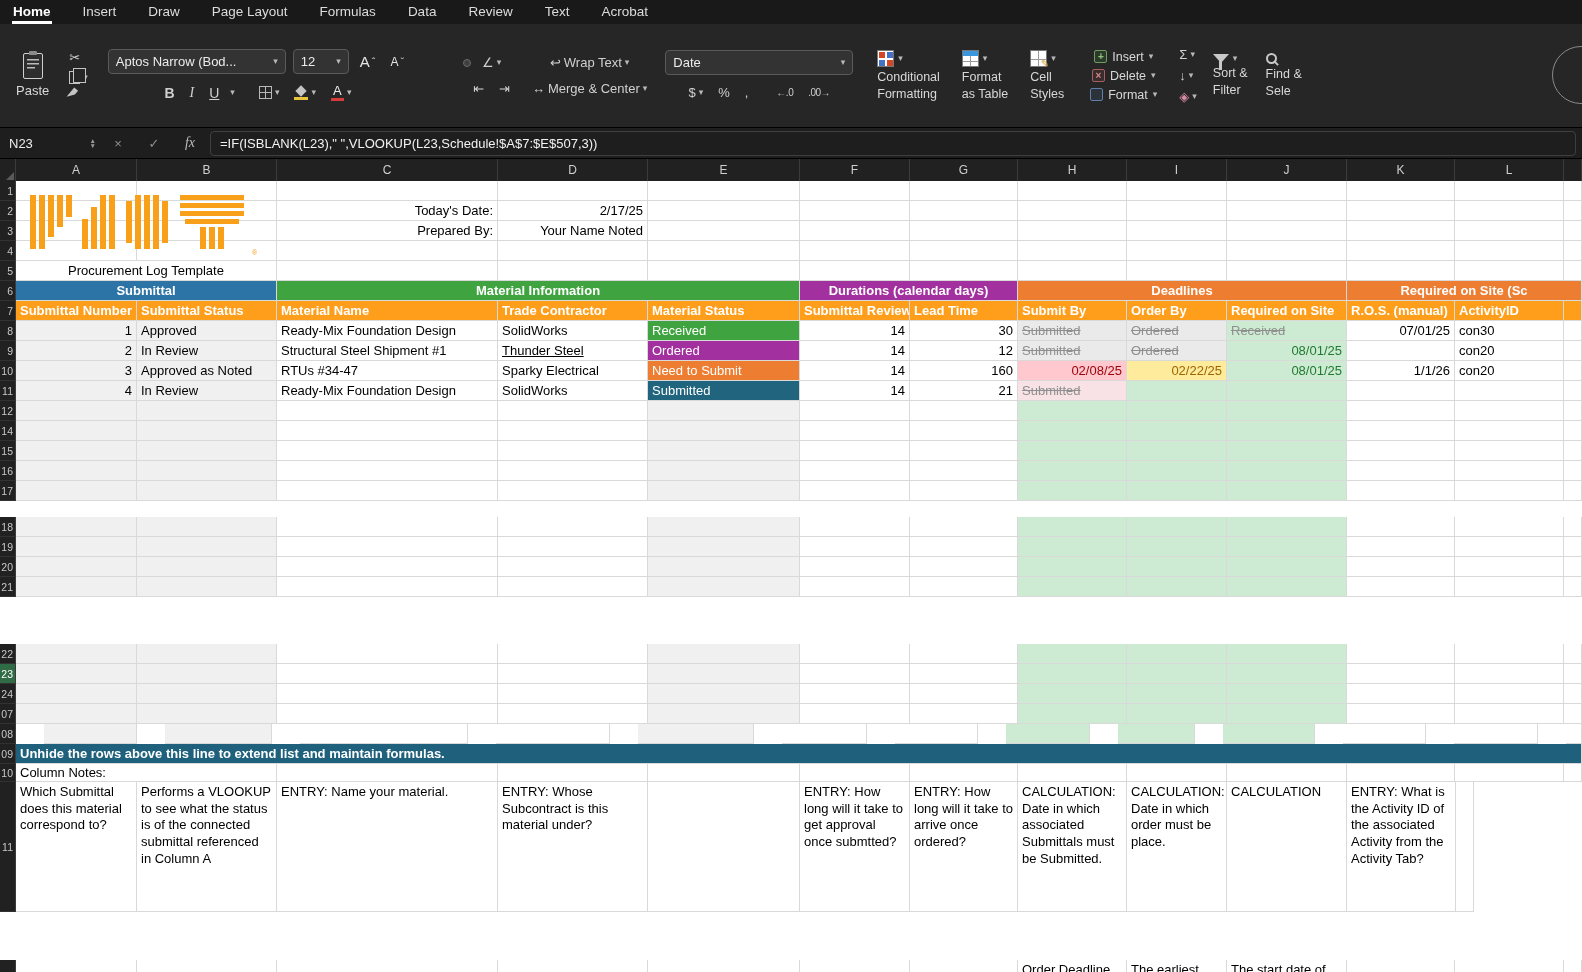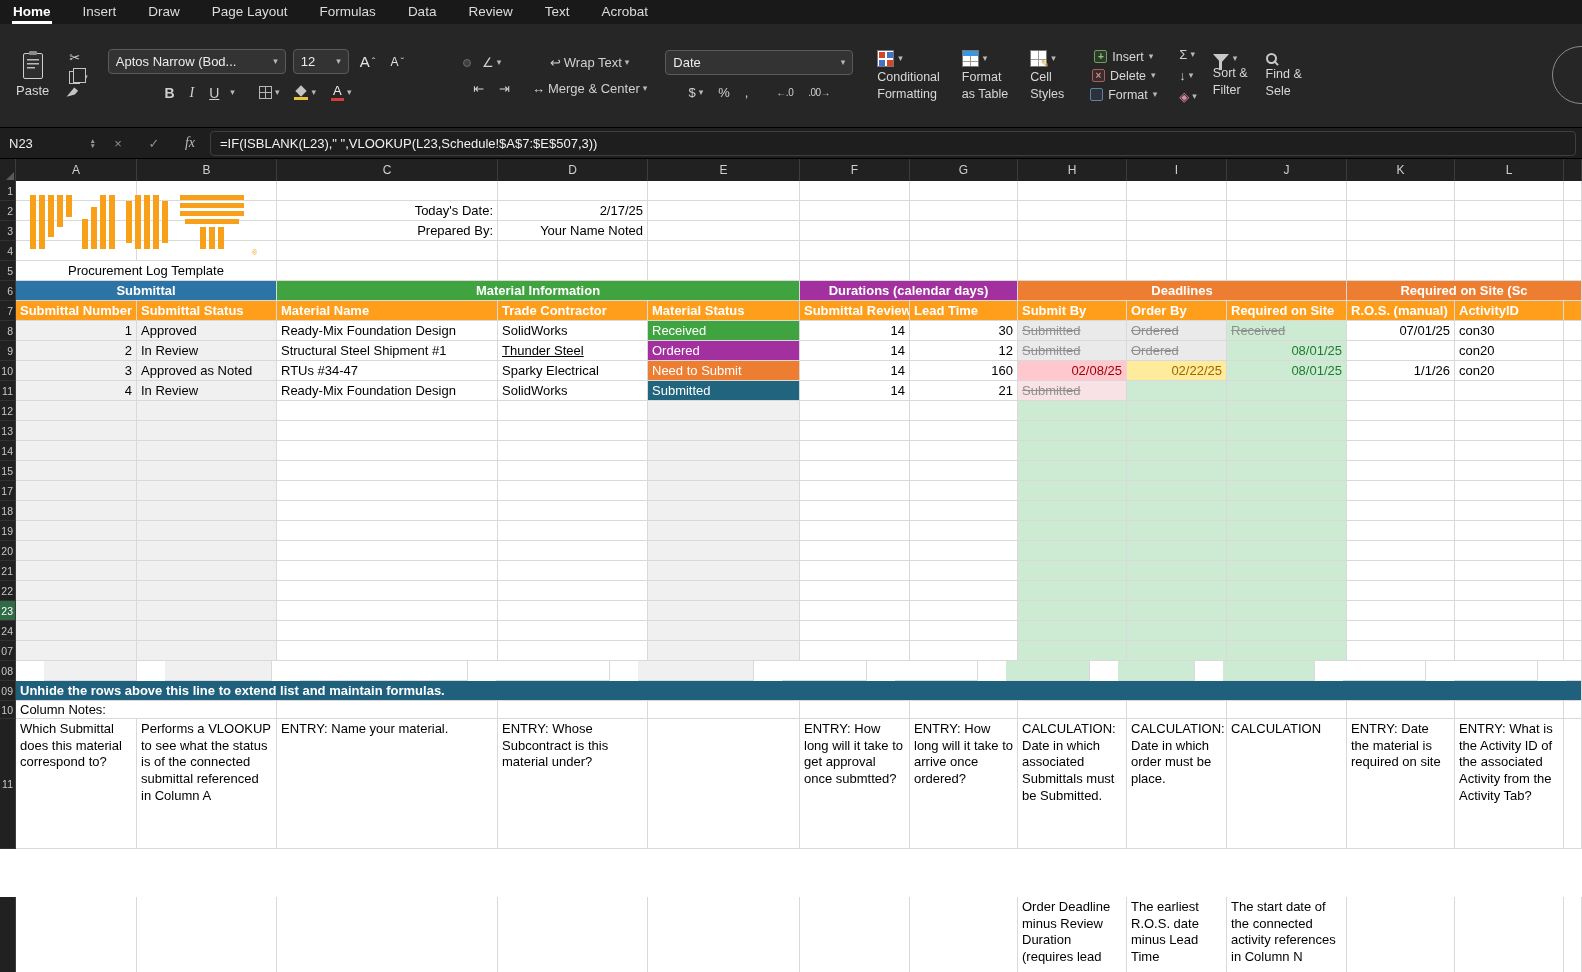--- a/index.html
+++ b/index.html
@@ -589,36 +589,20 @@
         <div class="cell" style="width: 110px; height: 20px;"></div>
         <div class="cell" style="width: 108px; height: 20px;"></div>
         <div class="cell s-green" style="width: 109px; height: 20px;"></div>
         <div class="cell s-green" style="width: 100px; height: 20px;"></div>
         <div class="cell s-green" style="width: 120px; height: 20px;"></div>
         <div class="cell" style="width: 108px; height: 20px;"></div>
         <div class="cell" style="width: 109px; height: 20px;"></div>
         <div class="cell" style="width: 18px; height: 20px;"></div>
       </div>
       <div class="srow" style="height: 20px;">
-        <div class="rowhdr" style="height: 20px;">13</div>
-        <div class="cell s-gray" style="width: 121px; height: 20px;"></div>
-        <div class="cell s-gray" style="width: 140px; height: 20px;"></div>
-        <div class="cell" style="width: 221px; height: 20px;"></div>
-        <div class="cell" style="width: 150px; height: 20px;"></div>
-        <div class="cell s-gray" style="width: 152px; height: 20px;"></div>
-        <div class="cell" style="width: 110px; height: 20px;"></div>
-        <div class="cell" style="width: 108px; height: 20px;"></div>
-        <div class="cell s-green" style="width: 109px; height: 20px;"></div>
-        <div class="cell s-green" style="width: 100px; height: 20px;"></div>
-        <div class="cell s-green" style="width: 120px; height: 20px;"></div>
-        <div class="cell" style="width: 108px; height: 20px;"></div>
-        <div class="cell" style="width: 109px; height: 20px;"></div>
-        <div class="cell" style="width: 18px; height: 20px;"></div>
-      </div>
-      <div class="srow" style="height: 20px;">
         <div class="rowhdr" style="height: 20px;">14</div>
         <div class="cell s-gray" style="width: 121px; height: 20px;"></div>
         <div class="cell s-gray" style="width: 140px; height: 20px;"></div>
         <div class="cell" style="width: 221px; height: 20px;"></div>
         <div class="cell" style="width: 150px; height: 20px;"></div>
         <div class="cell s-gray" style="width: 152px; height: 20px;"></div>
         <div class="cell" style="width: 110px; height: 20px;"></div>
         <div class="cell" style="width: 108px; height: 20px;"></div>
         <div class="cell s-green" style="width: 109px; height: 20px;"></div>
         <div class="cell s-green" style="width: 100px; height: 20px;"></div>
@@ -637,36 +621,52 @@
         <div class="cell" style="width: 110px; height: 20px;"></div>
         <div class="cell" style="width: 108px; height: 20px;"></div>
         <div class="cell s-green" style="width: 109px; height: 20px;"></div>
         <div class="cell s-green" style="width: 100px; height: 20px;"></div>
         <div class="cell s-green" style="width: 120px; height: 20px;"></div>
         <div class="cell" style="width: 108px; height: 20px;"></div>
         <div class="cell" style="width: 109px; height: 20px;"></div>
         <div class="cell" style="width: 18px; height: 20px;"></div>
       </div>
       <div class="srow" style="height: 20px;">
+        <div class="rowhdr" style="height: 20px;">16</div>
+        <div class="cell s-gray" style="width: 121px; height: 20px;"></div>
+        <div class="cell s-gray" style="width: 140px; height: 20px;"></div>
+        <div class="cell" style="width: 221px; height: 20px;"></div>
+        <div class="cell" style="width: 150px; height: 20px;"></div>
+        <div class="cell s-gray" style="width: 152px; height: 20px;"></div>
+        <div class="cell" style="width: 110px; height: 20px;"></div>
+        <div class="cell" style="width: 108px; height: 20px;"></div>
+        <div class="cell s-green" style="width: 109px; height: 20px;"></div>
+        <div class="cell s-green" style="width: 100px; height: 20px;"></div>
+        <div class="cell s-green" style="width: 120px; height: 20px;"></div>
+        <div class="cell" style="width: 108px; height: 20px;"></div>
+        <div class="cell" style="width: 109px; height: 20px;"></div>
+        <div class="cell" style="width: 18px; height: 20px;"></div>
+      </div>
+      <div class="srow" style="height: 20px;">
         <div class="rowhdr" style="height: 20px;">17</div>
         <div class="cell s-gray" style="width: 121px; height: 20px;"></div>
         <div class="cell s-gray" style="width: 140px; height: 20px;"></div>
         <div class="cell" style="width: 221px; height: 20px;"></div>
         <div class="cell" style="width: 150px; height: 20px;"></div>
         <div class="cell s-gray" style="width: 152px; height: 20px;"></div>
         <div class="cell" style="width: 110px; height: 20px;"></div>
         <div class="cell" style="width: 108px; height: 20px;"></div>
         <div class="cell s-green" style="width: 109px; height: 20px;"></div>
         <div class="cell s-green" style="width: 100px; height: 20px;"></div>
         <div class="cell s-green" style="width: 120px; height: 20px;"></div>
         <div class="cell" style="width: 108px; height: 20px;"></div>
         <div class="cell" style="width: 109px; height: 20px;"></div>
         <div class="cell" style="width: 18px; height: 20px;"></div>
       </div>
-      <div class="srow" style="height: 20px;">
+      <div class="srow" style="height: 20px; margin-top: 16px;">
         <div class="rowhdr" style="height: 20px;">18</div>
         <div class="cell s-gray" style="width: 121px; height: 20px;"></div>
         <div class="cell s-gray" style="width: 140px; height: 20px;"></div>
         <div class="cell" style="width: 221px; height: 20px;"></div>
         <div class="cell" style="width: 150px; height: 20px;"></div>
         <div class="cell s-gray" style="width: 152px; height: 20px;"></div>
         <div class="cell" style="width: 110px; height: 20px;"></div>
         <div class="cell" style="width: 108px; height: 20px;"></div>
         <div class="cell s-green" style="width: 109px; height: 20px;"></div>
         <div class="cell s-green" style="width: 100px; height: 20px;"></div>
@@ -716,21 +716,21 @@
         <div class="cell s-gray" style="width: 152px; height: 20px;"></div>
         <div class="cell" style="width: 110px; height: 20px;"></div>
         <div class="cell" style="width: 108px; height: 20px;"></div>
         <div class="cell s-green" style="width: 109px; height: 20px;"></div>
         <div class="cell s-green" style="width: 100px; height: 20px;"></div>
         <div class="cell s-green" style="width: 120px; height: 20px;"></div>
         <div class="cell" style="width: 108px; height: 20px;"></div>
         <div class="cell" style="width: 109px; height: 20px;"></div>
         <div class="cell" style="width: 18px; height: 20px;"></div>
       </div>
-      <div class="srow" style="height: 20px;">
+      <div class="srow" style="height: 20px; margin-top: 47px;">
         <div class="rowhdr" style="height: 20px;">22</div>
         <div class="cell s-gray" style="width: 121px; height: 20px;"></div>
         <div class="cell s-gray" style="width: 140px; height: 20px;"></div>
         <div class="cell" style="width: 221px; height: 20px;"></div>
         <div class="cell" style="width: 150px; height: 20px;"></div>
         <div class="cell s-gray" style="width: 152px; height: 20px;"></div>
         <div class="cell" style="width: 110px; height: 20px;"></div>
         <div class="cell" style="width: 108px; height: 20px;"></div>
         <div class="cell s-green" style="width: 109px; height: 20px;"></div>
         <div class="cell s-green" style="width: 100px; height: 20px;"></div>
@@ -827,21 +827,20 @@
         <div class="cell" style="width: 121px; height: 130px;">Which Submittal does this material correspond to?</div>
         <div class="cell" style="width: 140px; height: 130px;">Performs a VLOOKUP to see what the status is of the connected submittal referenced in Column A</div>
         <div class="cell" style="width: 221px; height: 130px;">ENTRY: Name your material.</div>
         <div class="cell" style="width: 150px; height: 130px;">ENTRY: Whose Subcontract is this material under?</div>
         <div class="cell" style="width: 152px; height: 130px;"></div>
         <div class="cell" style="width: 110px; height: 130px;">ENTRY: How long will it take to get approval once submtted?</div>
         <div class="cell" style="width: 108px; height: 130px;">ENTRY: How long will it take to arrive once ordered?</div>
         <div class="cell" style="width: 109px; height: 130px;">CALCULATION: Date in which associated Submittals must be Submitted.</div>
         <div class="cell" style="width: 100px; height: 130px;">CALCULATION: Date in which order must be place.</div>
         <div class="cell" style="width: 120px; height: 130px;">CALCULATION</div>
-        <div class="cell" style="width: 108px; height: 130px;">ENTRY: Date the material is required on site</div>
         <div class="cell" style="width: 109px; height: 130px;">ENTRY: What is the Activity ID of the associated Activity from the Activity Tab?</div>
         <div class="cell" style="width: 18px; height: 130px;"></div>
       </div>
       <div class="srow notes" style="height: 101px; margin-top: 48px;">
         <div class="rowhdr" style="height: 101px;"></div>
         <div class="cell" style="width: 121px; height: 101px;"></div>
         <div class="cell" style="width: 140px; height: 101px;"></div>
         <div class="cell" style="width: 221px; height: 101px;"></div>
         <div class="cell" style="width: 150px; height: 101px;"></div>
         <div class="cell" style="width: 152px; height: 101px;"></div>

